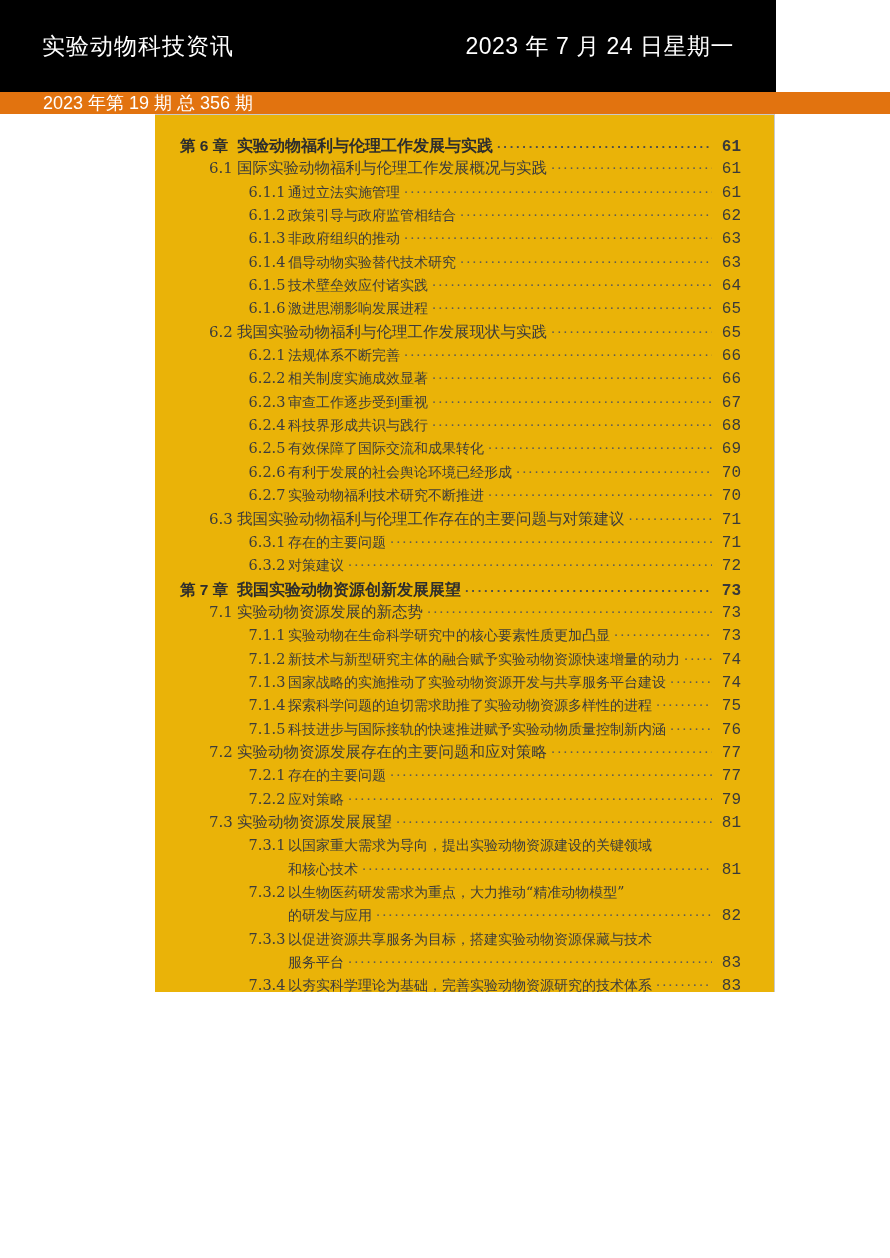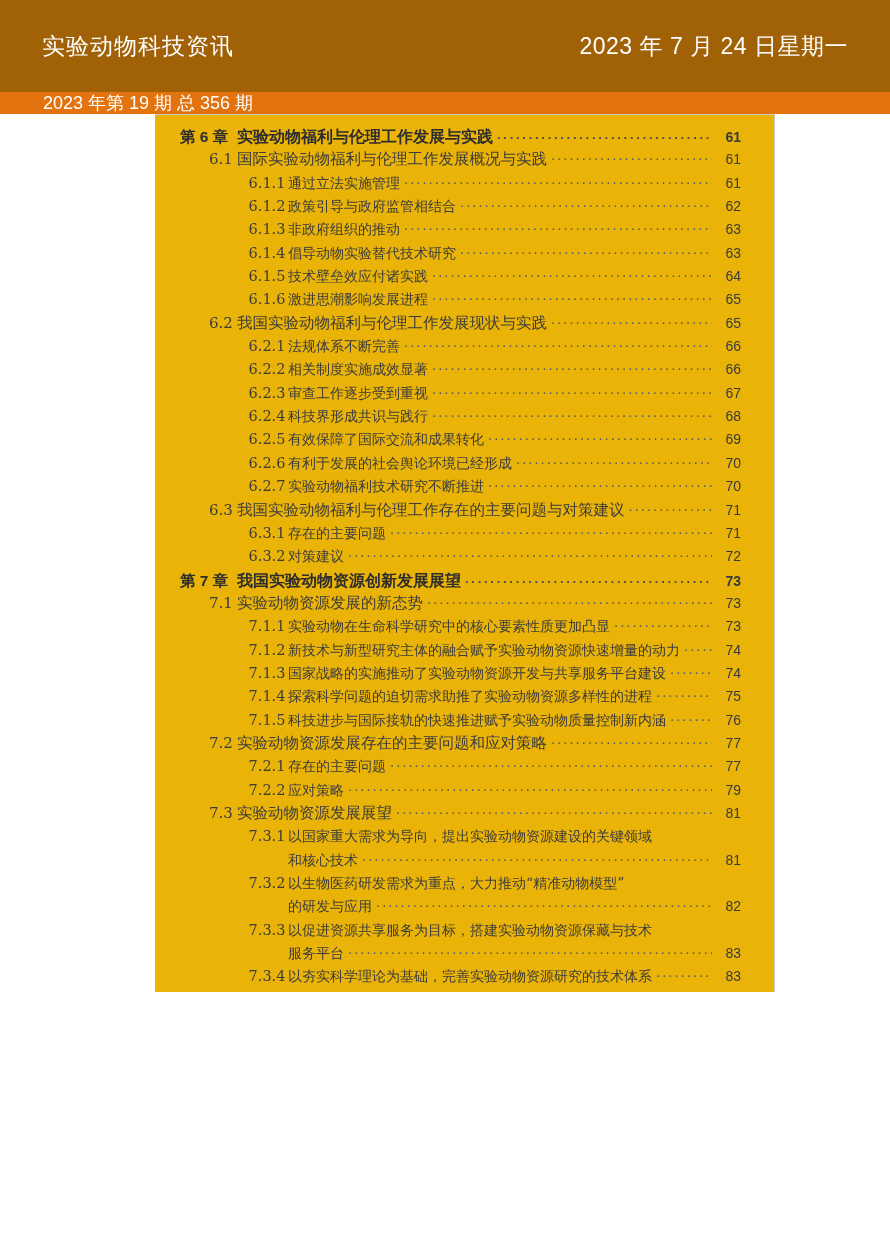--- a/index.html
+++ b/index.html
@@ -7,22 +7,22 @@
     width: 890px; height: 1258px;
     background: #ffffff;
     overflow: hidden;
     font-family: "Liberation Sans", sans-serif;
   }
   .stage { position: relative; width: 890px; height: 1258px; background: #ffffff; }
 
   
   .masthead {
     position: absolute; top: 0; left: 0;
-    width: 890px; height: 92px;
-    background: #a16207;
+    width: 776px; height: 92px;
+    background: #000000;
     display: flex; align-items: center; justify-content: space-between;
     padding: 0 42px; box-sizing: border-box;
     color: #ffffff;
   }
   .masthead .pub-title { font-size: 23px; letter-spacing: 1px; font-weight: 500; }
   .masthead .pub-date  { font-size: 23px; letter-spacing: 0.5px; font-weight: 400; }
 
   
   .issue-bar {
     position: absolute; top: 92px; left: 0;
@@ -47,34 +47,34 @@
   .toc { padding-top: 10px; }
 
   .toc-row {
     display: flex; align-items: baseline;
     height: 23.35px; line-height: 23.35px;
     padding-right: 33px; box-sizing: border-box;
     color: #3c3c3c;
     white-space: nowrap;
   }
   .toc-row .num   { flex: 0 0 auto; font-family: "DejaVu Serif", "Liberation Serif", serif; }
-  .toc-row .title { flex: 0 1 auto; overflow: hidden; }
+  .toc-row .title { flex: 0 1 auto; overflow: hidden; margin-top: 9px; }
   .toc-row .leader {
     flex: 1 1 0; min-width: 0;
     overflow: hidden; white-space: nowrap;
     margin-left: 4px; margin-right: 6px;
     font-size: 13px; color: #5a5a5a; letter-spacing: 2px;
   }
   .toc-row .leader::after {
     content: "······································································································································································";
   }
   .toc-row .page-num {
     flex: 0 0 auto; min-width: 23px; text-align: right;
-    font-family: Liberation Sans, sans-serif;
-    font-size: 14px; color: #3a3a3a;
+    font-family: Liberation Mono, monospace;
+    font-size: 16px; color: #3a3a3a;
   }
 
   
   .lvl-chapter {
     padding-left: 25px;
     font-family: "Liberation Sans", sans-serif;
     font-weight: bold; font-size: 16px; color: #2d2d2d;
   }
   .lvl-chapter .num { width: 57px; font-family: "Liberation Sans", sans-serif; font-weight: bold; font-size: 15.5px; }
   .lvl-chapter .leader { color: #4c4c4c; }

